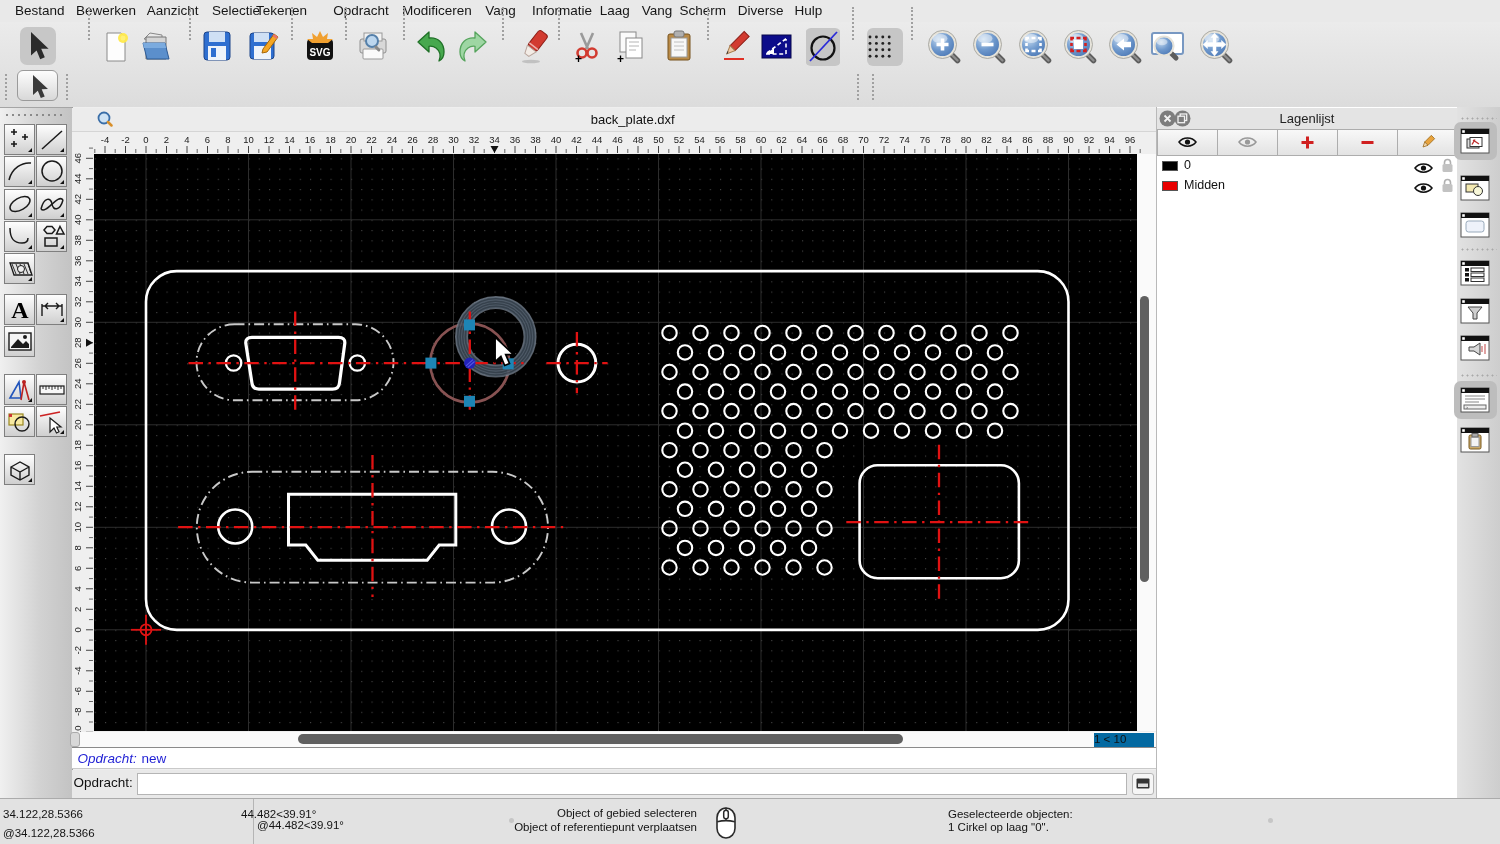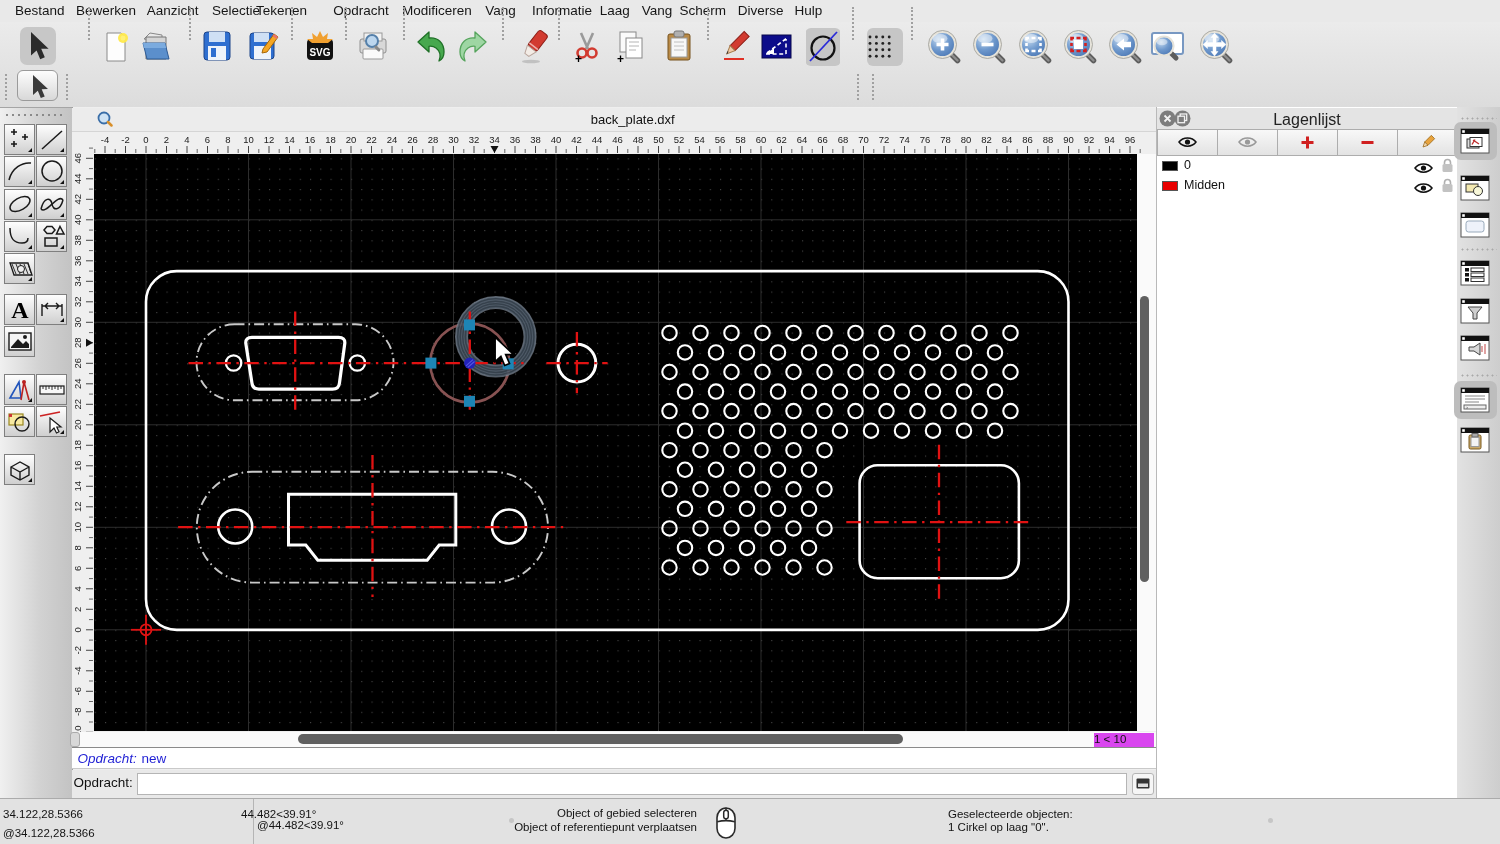--- a/index.html
+++ b/index.html
@@ -30,21 +30,21 @@
 #cmdrow { position:absolute; left:71.5px; top:769.5px; width:1084.5px; height:28.5px; background:#e9e9e9;
            font-size:13.5px; color:#111; }
 #cmdinput { position:absolute; left:65.5px; top:3.5px; width:990px; height:22px; background:#fff;
              border:1px solid #b5b5b5; }
 #cmdbtn { position:absolute; left:1060px; top:3.5px; width:22px; height:22px; background:#f6f6f6;
            border:1px solid #b5b5b5; border-radius:3px; }
 #lpanel { position:absolute; left:1156px; top:107px; width:301px; height:691px; background:#fff;
            border-left:1px solid #b9b9b9; }
 #lptitle { position:absolute; left:0; top:1px; width:100%; height:21px; background:#e4e4e4; }
 .tbtn { position:absolute; left:2px; top:2px; width:17px; height:17px; }
-#lptext { position:absolute; left:0; right:0; top:3px; text-align:center; font-size:16px; color:#222; }
+#lptext { position:absolute; left:0; right:0; top:3px; text-align:center; font-size:13px; color:#222; }
 #lpbar { position:absolute; left:0; top:22px; width:100%; height:26.5px; background:#ececec; display:flex; }
 .lpbtn { flex:1; border:1px solid #adadad; margin-right:-1px; background:linear-gradient(#f8f8f8,#e3e3e3);
           display:flex; align-items:center; justify-content:center; }
 #lplist { position:absolute; left:0; top:48.5px; width:100%; bottom:0; background:#fff; }
 .lrow { position:relative; height:20.4px; }
 .sw { position:absolute; left:5px; top:5px; width:15.5px; height:10px; border:1px solid #555; }
 .lname { position:absolute; left:27px; top:2.5px; font-size:12.5px; color:#111; }
 .leye { position:absolute; left:257px; top:4px; }
 .llock { position:absolute; left:284px; top:2.5px; }
 .lpen { position:absolute; left:230px; top:2px; }
@@ -807,21 +807,21 @@
 <g transform="translate(494.6,336.8)">
       <path d="M0 0 L0 24.5 L5.8 19.3 L9.6 28.4 L14.4 26.4 L10.6 17.5 L18.4 17.4 Z" fill="#fff" stroke="#000" stroke-width="1.7"></path>
     </g>
 </svg>
 <div id="vsb">
     <div class="th"></div>
   </div>
 <div id="hsb">
     <div class="th"></div>
   </div>
-<div style="position:absolute;left:1094px;top:733px;width:60px;height:14px;background:#d946ef;font-size:11.5px;color:#111">1 &lt; 10</div>
+<div style="position:absolute;left:1094px;top:733px;width:60px;height:14px;background:#0369a1;font-size:11.5px;color:#111">1 &lt; 10</div>
 <div style="position:absolute;left:70px;top:731.5px;width:10px;height:15.8px;background:#d8d8d8;border:1px solid #aaa;border-radius:3px"></div>
 <div id="cmdhist">
     <span class="it" style="position:absolute;left:6px;top:3px">Opdracht:</span>
     <span style="position:absolute;left:70px;top:3px">new</span>
   </div>
 <div id="cmdrow">
     <span style="position:absolute;left:2px;top:5px">Opdracht:</span>
     <div id="cmdinput"></div>
     <div id="cmdbtn"><svg width="14" height="11" viewBox="0 0 14 11" style="margin:4px 3px">
         <rect x="0.5" y="0.5" width="13" height="10" rx="1" fill="#333"></rect>

